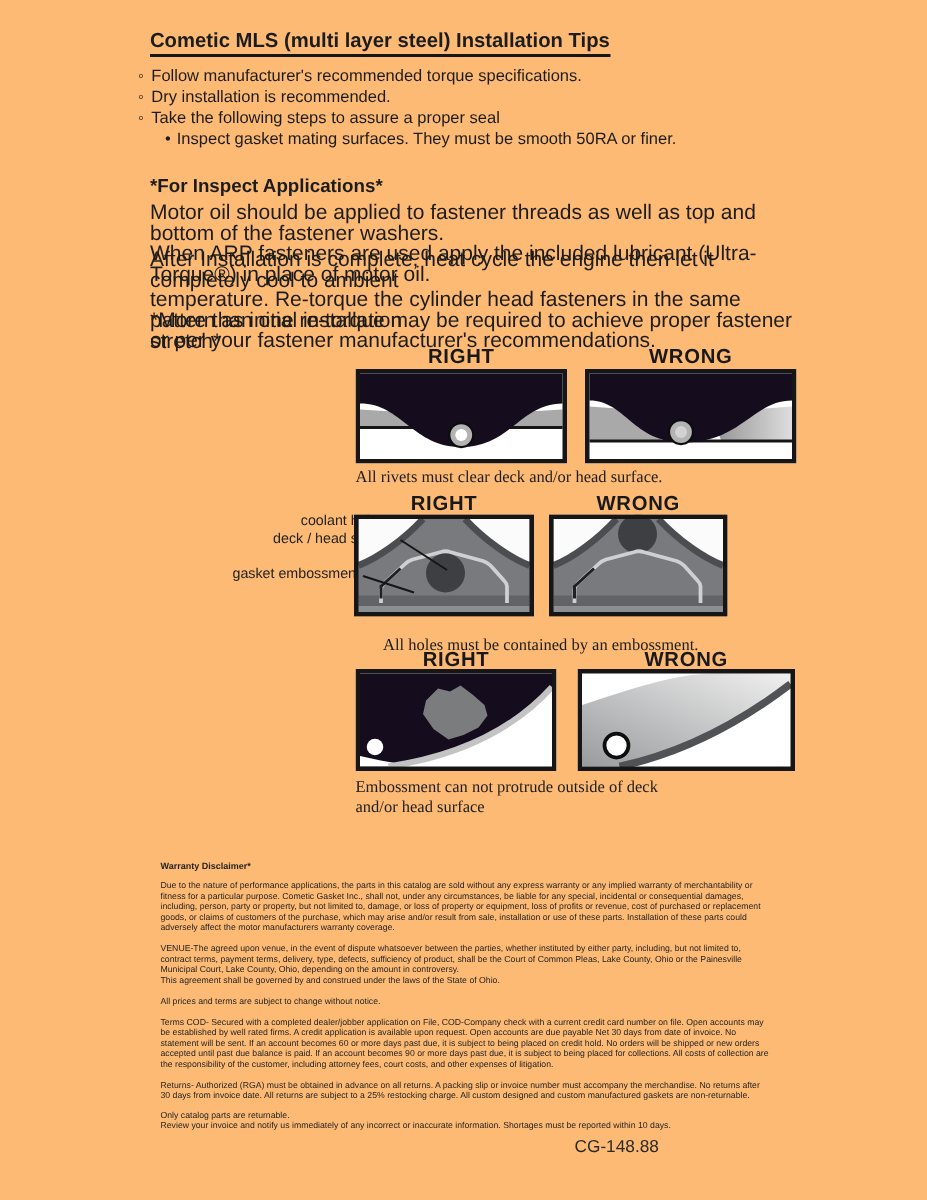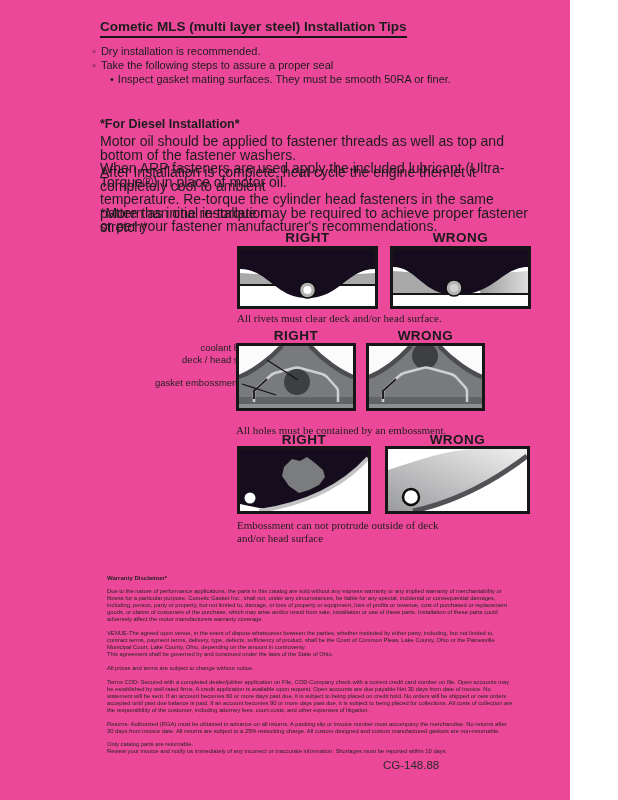--- a/index.html
+++ b/index.html
@@ -1,16 +1,16 @@
 <!DOCTYPE html>
 <html><head>
 <meta charset="utf-8">
 <style>
   html,body{margin:0;padding:0;background:#ffffff;}
-  .page{position:relative;width:570px;height:800px;background:#ec4899;overflow:hidden;
+  .page{position:relative;width:618px;height:800px;background:#fdba74;overflow:hidden;
         font-family:"Liberation Sans","DejaVu Sans",sans-serif;color:#1c1c1c;}
   .abs{position:absolute;}
   .preline{white-space:pre-line;}
 
   .title{left:100px;top:19px;font-size:13.5px;font-weight:bold;
          border-bottom:2px solid #161616;padding-bottom:2px;display:inline-block;}
 
   .tips{left:92px;top:44px;width:470px;font-size:11px;line-height:14px;}
   .blt{display:flex;}
   .blt::before{content:"◦";margin-right:5px;font-size:11px;}
@@ -36,31 +36,34 @@
 </style>
 </head>
 <body>
 
 <div class="page">
 
   <div class="abs title">Cometic MLS (multi layer steel) Installation Tips</div>
 
   <div class="abs tips">
     <div class="blt">
+        <span>Follow manufacturer's recommended torque specifications.</span>
+      </div>
+    <div class="blt">
         <span>Dry installation is recommended.</span>
       </div>
     <div class="blt">
         <span>Take the following steps to assure a proper seal</span>
       </div>
     <div class="sub">
         <span>Inspect gasket mating surfaces.  They must be smooth 50RA or finer.</span>
       </div>
   </div>
 
-  <div class="abs diesel-head">*For Diesel Installation*</div>
+  <div class="abs diesel-head">*For Inspect Applications*</div>
   <div class="abs body-par p1 preline">Motor oil should be applied to fastener threads as well as top and bottom of the fastener washers.
 When ARP fasteners are used apply the included lubricant (Ultra-Torque®) in place of motor oil.</div>
   <div class="abs body-par note">*More than one re-torque may be required to achieve proper fastener stretch*</div>
   <div class="abs body-par p2 preline">After Installation is complete, heat cycle the engine then let it completely cool to ambient
 temperature. Re-torque the cylinder head fasteners in the same pattern as initial installation
 or per your fastener manufacturer's recommendations.</div>
 
   <div class="abs dlabel" style="left:237px;top:230px;width:141px;">RIGHT</div>
   <div class="abs dlabel" style="left:390px;top:230px;width:141px;">WRONG</div>
 
@@ -127,21 +130,21 @@
     <path d="M17,59 L17,50 Q17,48 19,46 L33,33 Q35,31 38,30 L57,25 Q60,24 63,25 L85,31 Q88,32 90,34 L99,44 Q101,46 101,48 L101,59" stroke="#cfd0d2" stroke-width="2.5" fill="none" stroke-linejoin="round"></path>
     <path d="M17,56 L17,48 L30,36" stroke="#212124" stroke-width="2" fill="none"></path>
     <rect x="1.5" y="1.5" width="116" height="65" fill="none" stroke="#161616" stroke-width="3"></rect>
   </svg>
 
   <svg class="dbox" style="left:118px;top:340px;" width="250" height="80" viewBox="0 0 250 80">
     <line x1="149" y1="20" x2="180" y2="40" stroke="#151515" stroke-width="1.3"></line>
     <line x1="124" y1="44" x2="158" y2="55" stroke="#151515" stroke-width="1.3"></line>
   </svg>
 
-  <div class="abs caption" style="left:236px;top:424px;width:249px;">All holes must be contained by an embossment.</div>
+  <div class="abs caption" style="left:236px;top:424px;width:249px;text-align:center;">All holes must be contained by an embossment.</div>
 
   <div class="abs dlabel" style="left:237px;top:432px;width:134px;">RIGHT</div>
   <div class="abs dlabel" style="left:385px;top:432px;width:145px;">WRONG</div>
 
   <svg class="dbox" style="left:237px;top:446px;" width="134" height="68" viewBox="0 0 134 68">
     <rect x="0" y="0" width="134" height="68" fill="#ffffff"></rect>
     <path d="M3,3 H131 V13 C100,45 60,60 22,65 L3,65 Z" fill="#150d1e"></path>
     <path d="M3,65 L3,58 C16,61 28,63 40,65 Z" fill="#ffffff"></path>
     <polygon points="47,21 55,13 63,15 70,11 78,17 86,24 88,31 82,39 72,44 62,47 52,40 45,30" fill="#7b7c7e"></polygon>
     <path d="M22,65 C62,59 102,44 131,12" stroke="#c3c3c3" stroke-width="4" fill="none"></path>

